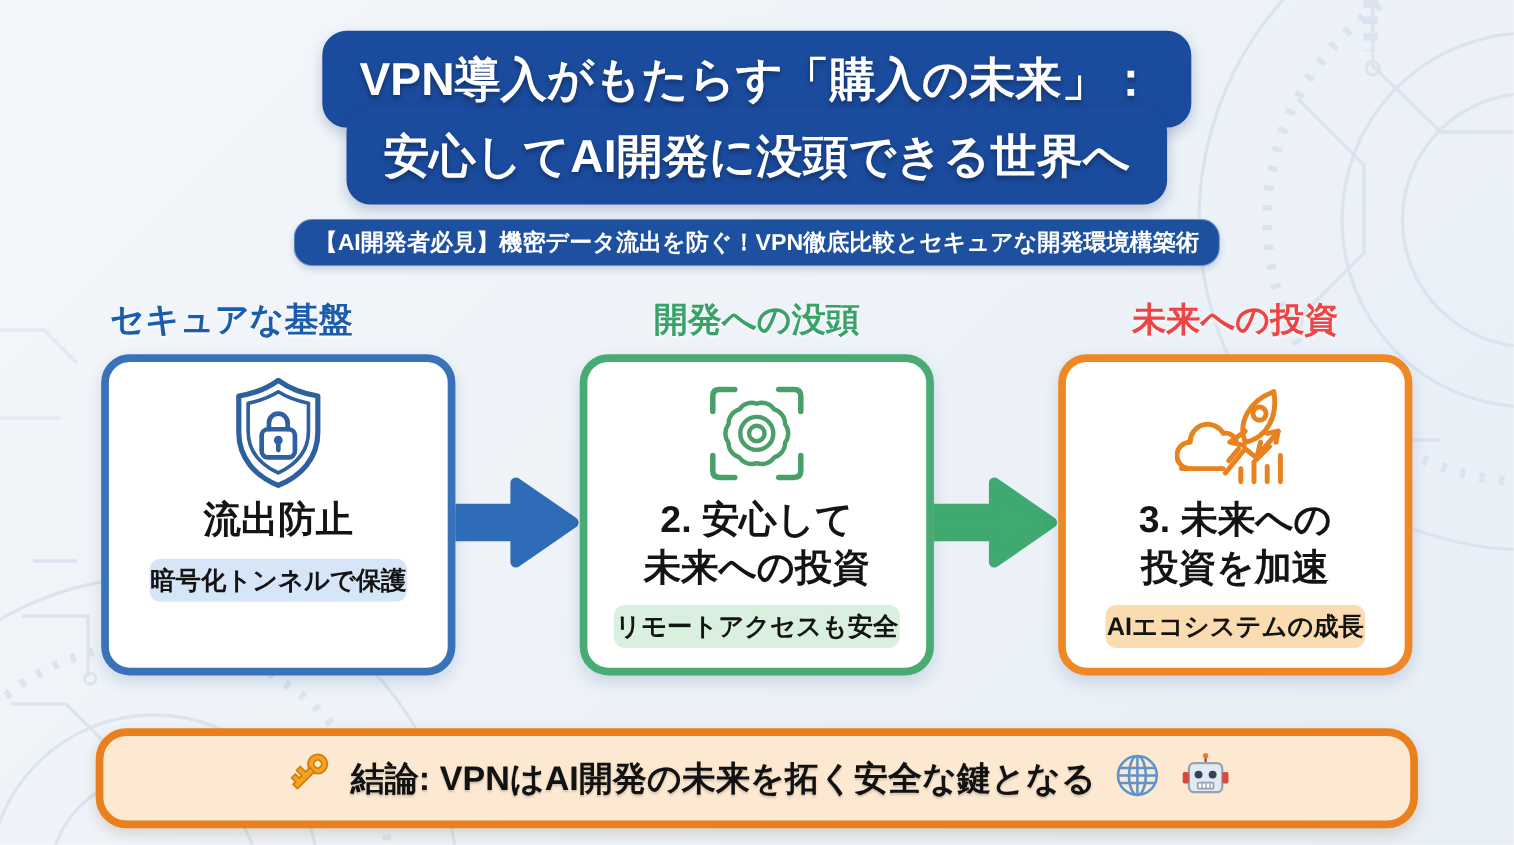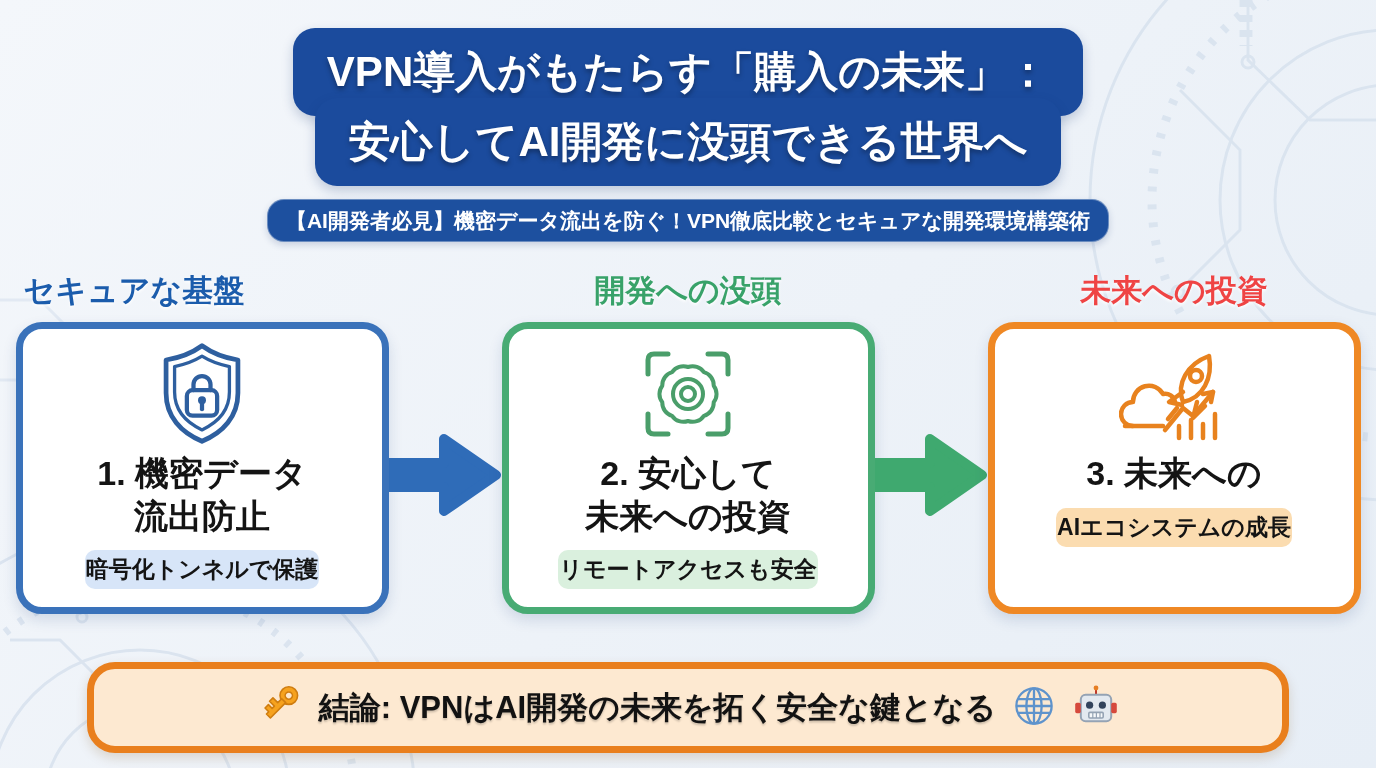--- a/index.html
+++ b/index.html
@@ -33,21 +33,21 @@
   .subtitle-badge {
     margin-top: 13px;
     color: #fff; font-weight: bold; font-size: 21px; line-height: 1;
     padding: 10px 18px; border-radius: 17px; white-space: nowrap;
     border: 1px solid rgba(255,255,255,.35);
     box-shadow: 0 3px 7px rgba(20,50,110,.18);
   }
 
   
   .steps-row { margin-top: 18px; display: flex; align-items: flex-start; }
-  .step-col { width: 373px; display: flex; flex-direction: column; }
+  .step-col { width: 322px; display: flex; flex-direction: column; }
   .col-header {
     height: 62px; display: flex; align-items: center;
     font-size: 31px; font-weight: bold; white-space: nowrap;
     text-shadow: 0 2px 3px rgba(255,255,255,.9);
   }
   .col-header.left   { justify-content: flex-start; padding-left: 8px; }
   .col-header.center { justify-content: center; }
   .step-card {
     height: 292px; background: #ffffff;
     border: 7px solid #888; border-radius: 26px;
@@ -125,21 +125,20 @@
               <path d="M50 4 C39 12 25 17 12 19 L12 54 C12 79 28 96 50 105 C72 96 88 79 88 54 L88 19 C75 17 61 12 50 4 Z" stroke-width="5"></path>
               <path d="M50 15 C42 20 31 24 21 26 L21 53 C21 72 33 85 50 93 C67 85 79 72 79 53 L79 26 C69 24 58 20 50 15 Z" stroke-width="3.5"></path>
               <path d="M41 51 v-6 a9 9 0 0 1 18 0 v6" stroke-width="4.5"></path>
               <rect x="34" y="51" width="32" height="27" rx="6" stroke-width="4.5"></rect>
               <path d="M50 63 V71" stroke-width="4.5"></path>
             </g>
             <circle cx="50" cy="61.5" r="4.2" style="fill: rgb(46, 95, 159);"></circle>
           </svg>
         </div>
         <div class="card-title">
-          <div>1. 機密データ</div>
           <div>流出防止</div>
         </div>
         <div class="card-badge" style="background: rgb(215, 229, 248);">暗号化トンネルで保護</div>
       </div>
     </div>
 
     <div class="arrow-wrap">
       <svg width="113" height="96" viewBox="0 0 113 96">
         <polygon points="0,36 55,36 55,12 107,48 55,84 55,60 0,60" stroke-width="10" stroke-linejoin="round" style="fill: rgb(47, 108, 184); stroke: rgb(47, 108, 184);"></polygon>
       </svg>
@@ -194,20 +193,21 @@
               <path d="M78 58 L74 74 L86 62"></path>
               <path d="M58 64 l-9 11"></path>
               <path d="M46 86 L64 64 L74 72 L94 48"></path>
               <path d="M84 50 L94 48 L92 58"></path>
               <path d="M60 94 V82 M72 94 V76 M84 94 V80 M96 94 V70"></path>
             </g>
           </svg>
         </div>
         <div class="card-title">
           <div>3. 未来への</div>
+          <div>投資を加速</div>
         </div>
         <div class="card-badge" style="background: rgb(251, 220, 176);">AIエコシステムの成長</div>
       </div>
     </div>
   </div>
 
   <div class="conclusion-banner" style="background: rgb(253, 233, 209); border-color: rgb(233, 127, 29);">
     <span class="inline-icon">
       <svg width="48" height="48" viewBox="0 0 60 60">
         <g transform="translate(41,17) rotate(135)" fill="#f6a21e" stroke="#cf7d10" stroke-width="2" stroke-linejoin="round">

